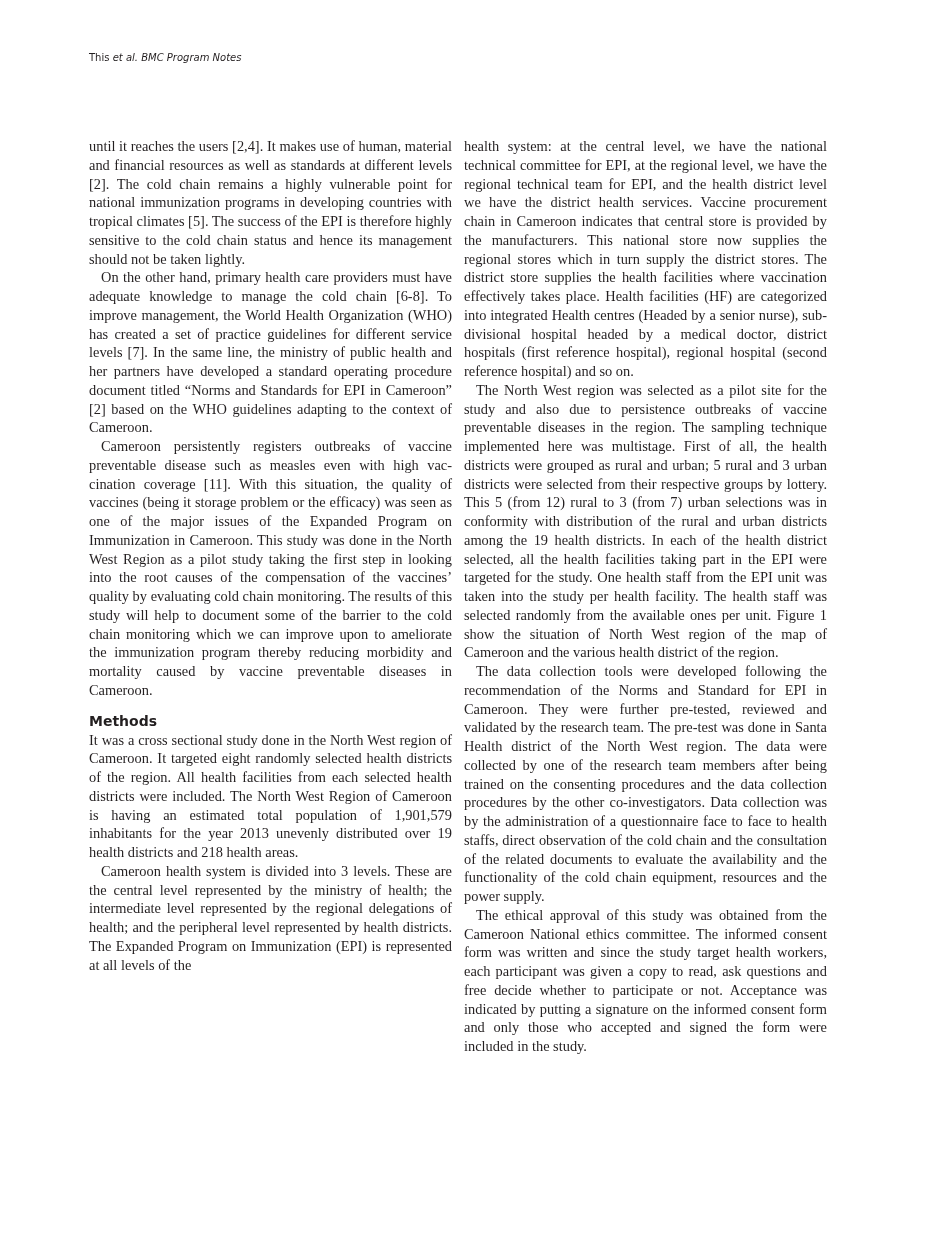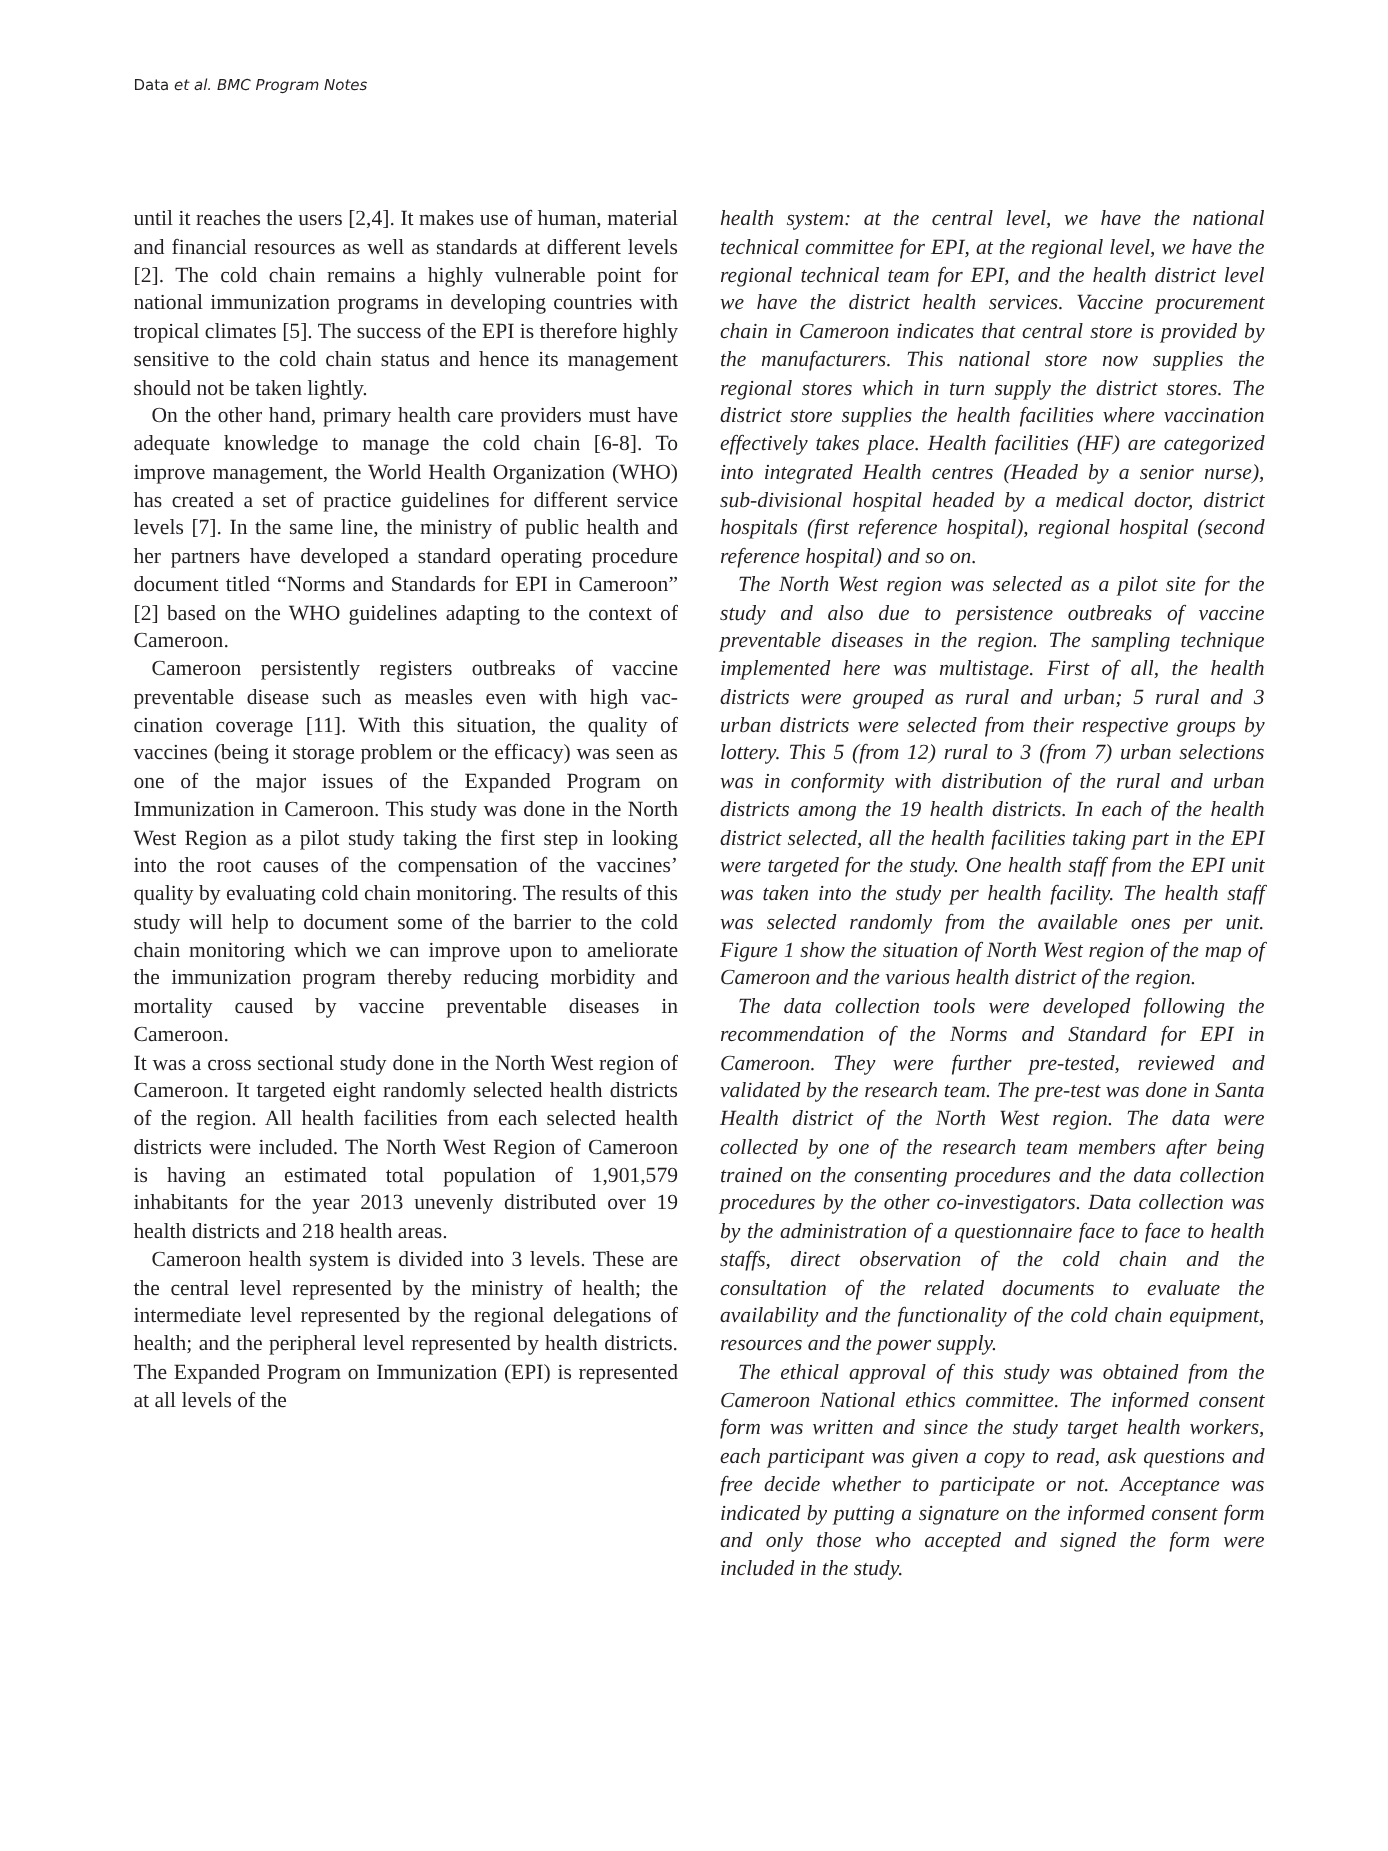--- a/index.html
+++ b/index.html
@@ -28,48 +28,49 @@
       position: absolute;
       top: 137px;
       width: 363px;
       font-family: "Liberation Serif", serif;
       font-size: 14.4px;
       line-height: 18.75px;
       text-align: justify;
       hyphens: manual;
     }
     .col-left { left: 89px; }
-    .col-right { left: 480px; font-style: italic; }
+    .col-right { left: 464px; }
     .column p {
       margin: 0;
       text-indent: 12px;
     }
     .column p.noindent { text-indent: 0; }
     .section-heading {
       font-family: "DejaVu Sans", sans-serif;
       font-weight: bold;
       font-size: 14px;
       line-height: 18px;
       margin: 12px 0 1px 0;
       color: #231f20;
     }
   </style>
 </head>
 <body>
 
 <div class="running-header">
-  <span>Data</span>
+  <span>This</span>
   <span class="it">et al.</span>
   <span class="it">BMC Program Notes</span>
 </div>
 
 <div class="column col-left">
   <p class="noindent">until it reaches the users [2,4]. It makes use of human, material and financial resources as well as standards at different levels [2]. The cold chain remains a highly vul­nerable point for national immunization programs in de­veloping countries with tropical climates [5]. The success of the EPI is therefore highly sensitive to the cold chain status and hence its management should not be taken lightly.</p>
   <p>On the other hand, primary health care providers must have adequate knowledge to manage the cold chain [6-8]. To improve management, the World Health Organization (WHO) has created a set of practice guide­lines for different service levels [7]. In the same line, the ministry of public health and her partners have devel­oped a standard operating procedure document titled “Norms and Standards for EPI in Cameroon” [2] based on the WHO guidelines adapting to the context of Cameroon.</p>
   <p>Cameroon persistently registers outbreaks of vaccine preventable disease such as measles even with high vac­cination coverage [11]. With this situation, the quality of vaccines (being it storage problem or the efficacy) was seen as one of the major issues of the Expanded Pro­gram on Immunization in Cameroon. This study was done in the North West Region as a pilot study taking the first step in looking into the root causes of the com­pensation of the vaccines’ quality by evaluating cold chain monitoring. The results of this study will help to document some of the barrier to the cold chain moni­toring which we can improve upon to ameliorate the immunization program thereby reducing morbidity and mortality caused by vaccine preventable diseases in Cameroon.</p>
+  <h2 class="section-heading">Methods</h2>
   <p class="noindent">It was a cross sectional study done in the North West region of Cameroon. It targeted eight randomly selected health districts of the region. All health facilities from each selected health districts were included. The North West Region of Cameroon is having an estimated total population of 1,901,579 inhabitants for the year 2013 unevenly distributed over 19 health districts and 218 health areas.</p>
   <p>Cameroon health system is divided into 3 levels. These are the central level represented by the ministry of health; the intermediate level represented by the regional delegations of health; and the peripheral level repre­sented by health districts. The Expanded Program on Immunization (EPI) is represented at all levels of the</p>
 </div>
 
 <div class="column col-right">
   <p class="noindent">health system: at the central level, we have the national technical committee for EPI, at the regional level, we have the regional technical team for EPI, and the health district level we have the district health services. Vaccine procurement chain in Cameroon indicates that central store is provided by the manufacturers. This national store now supplies the regional stores which in turn sup­ply the district stores. The district store supplies the health facilities where vaccination effectively takes place. Health facilities (HF) are categorized into integrated Health centres (Headed by a senior nurse), sub-divisional hospital headed by a medical doctor, district hospitals (first reference hospital), regional hospital (second reference hospital) and so on.</p>
   <p>The North West region was selected as a pilot site for the study and also due to persistence outbreaks of vac­cine preventable diseases in the region. The sampling technique implemented here was multistage. First of all, the health districts were grouped as rural and urban; 5 rural and 3 urban districts were selected from their re­spective groups by lottery. This 5 (from 12) rural to 3 (from 7) urban selections was in conformity with distri­bution of the rural and urban districts among the 19 health districts. In each of the health district selected, all the health facilities taking part in the EPI were targeted for the study. One health staff from the EPI unit was taken into the study per health facility. The health staff was selected randomly from the available ones per unit. Figure 1 show the situation of North West region of the map of Cameroon and the various health district of the region.</p>
   <p>The data collection tools were developed following the recommendation of the Norms and Standard for EPI in Cameroon. They were further pre-tested, reviewed and validated by the research team. The pre-test was done in Santa Health district of the North West region. The data were collected by one of the research team members after being trained on the consenting procedures and the data collection procedures by the other co-investigators. Data collection was by the administration of a questionnaire face to face to health staffs, direct ob­servation of the cold chain and the consultation of the related documents to evaluate the availability and the functionality of the cold chain equipment, resources and the power supply.</p>
   <p>The ethical approval of this study was obtained from the Cameroon National ethics committee. The informed consent form was written and since the study target health workers, each participant was given a copy to read, ask questions and free decide whether to partici­pate or not. Acceptance was indicated by putting a sig­nature on the informed consent form and only those who accepted and signed the form were included in the study.</p>
 </div>

